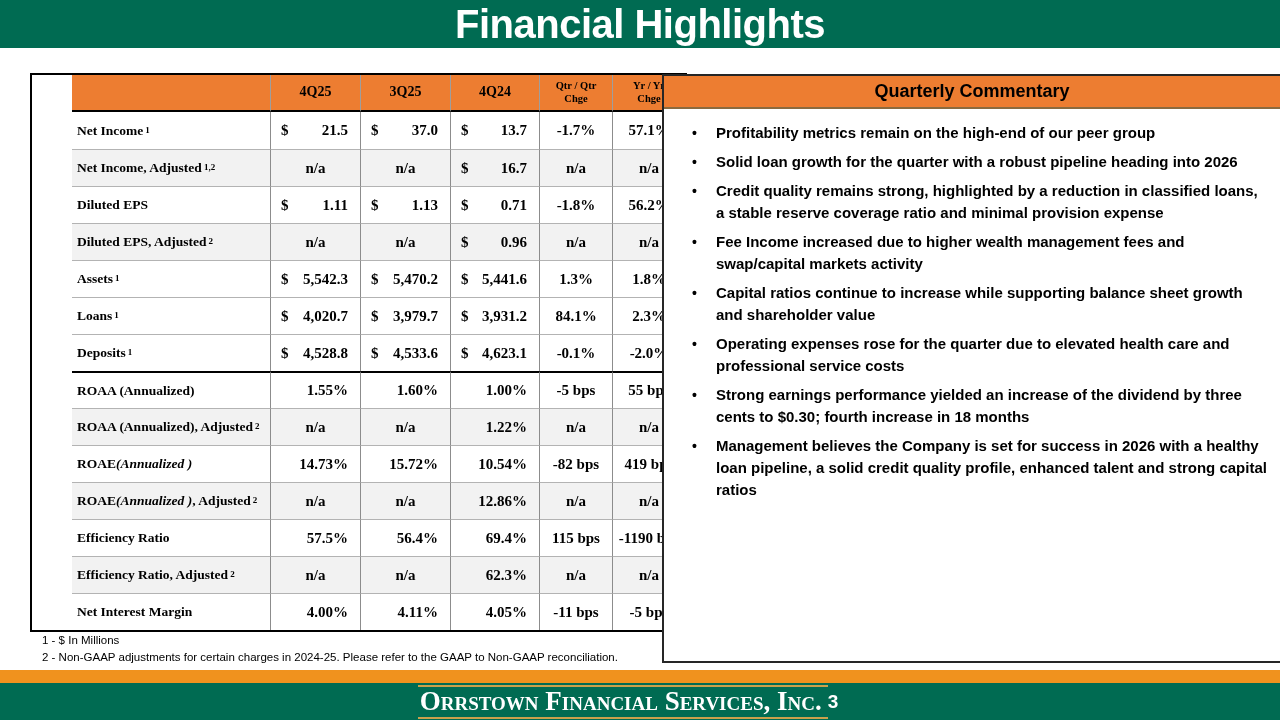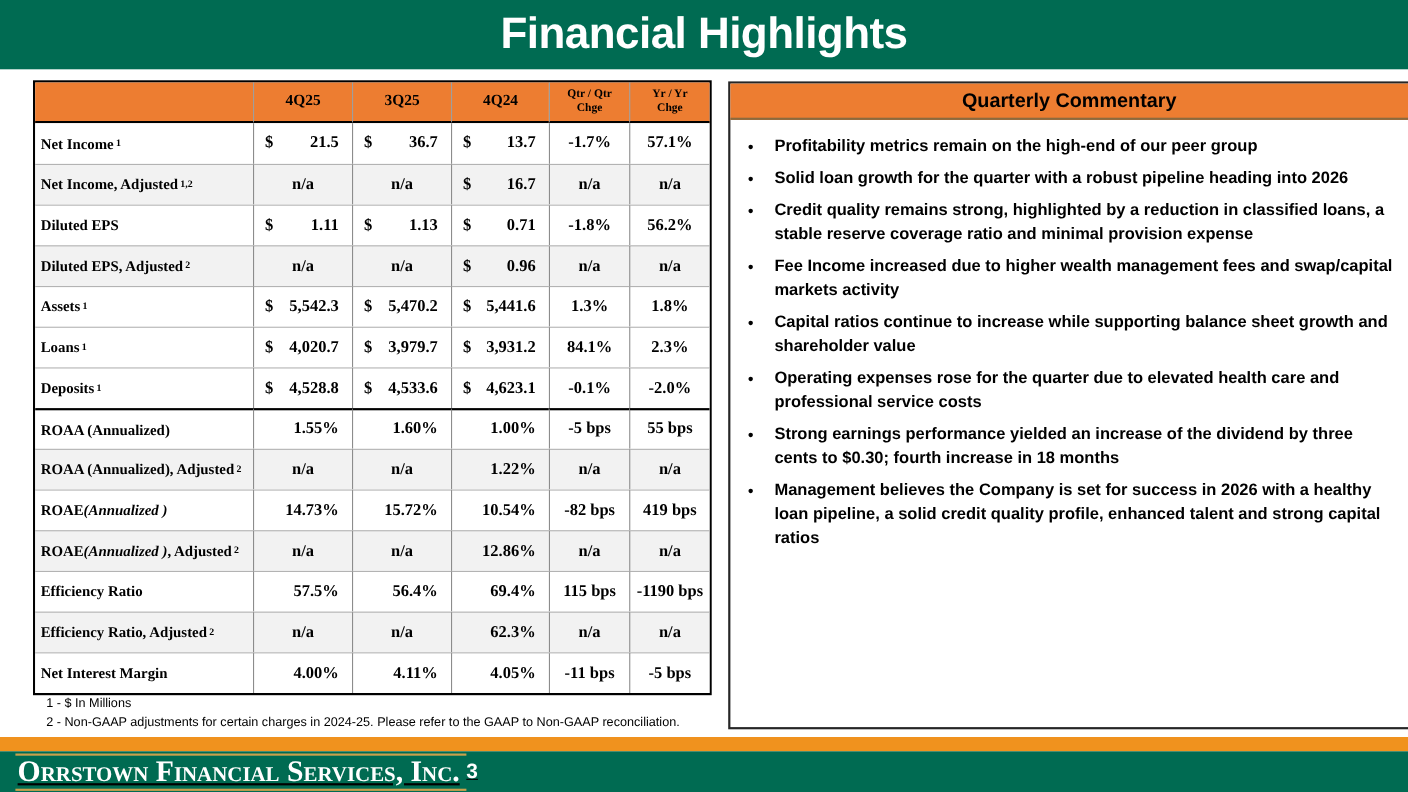--- a/index.html
+++ b/index.html
@@ -4,28 +4,28 @@
 <style>
   :root{
     --green:#006B52; --orange:#ED7D31; --footer-orange:#F0921E;
     --shaded-row:#F2F2F2; --gold:#C9A14C;
   }
   *{margin:0;padding:0;box-sizing:border-box;}
   body{width:1280px;height:720px;overflow:hidden;background:#fff;
        font-family:"Liberation Sans","DejaVu Sans",sans-serif;position:relative;}
 
   
-  .title-bar{position:absolute;left:0;top:0;width:1280px;height:63px;background:var(--green);
+  .title-bar{position:absolute;left:0;top:0;width:1280px;height:48px;background:var(--green);
              display:flex;align-items:center;justify-content:center;}
   .title-bar h1{color:#fff;font-size:40px;font-weight:bold;letter-spacing:-.5px;}
 
   
   .fin-table{position:absolute;left:30px;top:73px;border:2px solid #000;background:#fff;
              display:grid;grid-template-columns:198px 90px 90px 89px 73px 73px;grid-auto-rows:37px;
-             font-family:"Liberation Serif","DejaVu Serif",serif;font-weight:bold;}
+             font-family:"Liberation Serif","DejaVu Serif",serif;font-weight:bold;padding-left:40px;}
   .fin-table .th{background:var(--orange);display:flex;align-items:center;justify-content:center;
                  font-size:14px;color:#000;text-align:center;white-space:pre-line;
                  border-left:1px solid #9e9e9e;border-bottom:2px solid #000;line-height:1.15;}
   .fin-table .th.small{font-size:10.5px;}
   .fin-table .th.c0{border-left:none;}
   .cell{display:flex;align-items:center;font-size:15px;color:#000;
         border-left:1px solid #8c8c8c;border-top:1px solid #b3b3b3;background:#fff;}
   .cell.c0{border-left:none;text-align:center;}
   .cell.r0{border-top:none;}
   .cell.thick{border-top:2px solid #000;}
@@ -39,29 +39,29 @@
 
   
   .footnotes{position:absolute;left:42px;top:632px;width:612px;font-size:11.5px;line-height:17px;color:#000;}
 
   
   .commentary{position:absolute;left:662px;top:74px;width:620px;height:589px;
               border:2px solid #262626;background:#fff;}
   .commentary-header{height:33px;background:var(--orange);border-bottom:2px solid #8B6A3E;
                      display:flex;align-items:center;justify-content:center;}
   .commentary-header h2{font-size:18px;font-weight:bold;color:#000;}
-  .bullets{list-style:none;padding:13px 12px 0 0;}
+  .bullets{list-style:none;padding:13px 12px 0 12px;}
   .bullets li{position:relative;padding-left:40px;margin-bottom:7px;
               font-size:15px;font-weight:bold;line-height:22px;color:#000;}
   .bullets li::before{content:"•";position:absolute;left:16px;top:0;font-size:14px;}
 
   
   .footer-strip{position:absolute;left:0;top:670px;width:1280px;height:13px;background:var(--footer-orange);}
   .footer-bar{position:absolute;left:0;top:683px;width:1280px;height:37px;background:var(--green);
-              display:flex;align-items:center;justify-content:flex-start;padding:0 38px 0 14px;text-decoration:underline;}
+              display:flex;align-items:center;justify-content:center;padding:0 38px 0 14px;}
   .logo{font-family:"Liberation Serif","DejaVu Serif",serif;font-variant:small-caps;font-weight:bold;
         color:#fff;font-size:27px;line-height:1;padding:1px 6px 2px 2px;
         border-top:2px solid var(--gold);border-bottom:2px solid var(--gold);}
   .page-number{color:#fff;font-size:19px;font-weight:bold;}
 </style>
 </head>
 <body>
 
 <div class="title-bar">
   <h1>Financial Highlights</h1>
@@ -76,21 +76,21 @@
 Chge</div>
     <div class="th c5 small">Yr / Yr
 Chge</div>
     <div class="cell label c0 r0">Net Income<sup>1</sup></div>
     <div class="cell c1 a-s r0">
       <span>$</span>
       <span>21.5</span>
     </div>
     <div class="cell c2 a-s r0">
       <span>$</span>
-      <span>36.7</span>
+      <span>37.0</span>
     </div>
     <div class="cell c3 a-s r0">
       <span>$</span>
       <span>13.7</span>
     </div>
     <div class="cell c4 a-c r0">-1.7%</div>
     <div class="cell c5 a-c r0">57.1%</div>
     <div class="cell label c0 shaded">Net Income, Adjusted<sup>1,2</sup></div>
     <div class="cell c1 a-c shaded">n/a</div>
     <div class="cell c2 a-c shaded">n/a</div>

